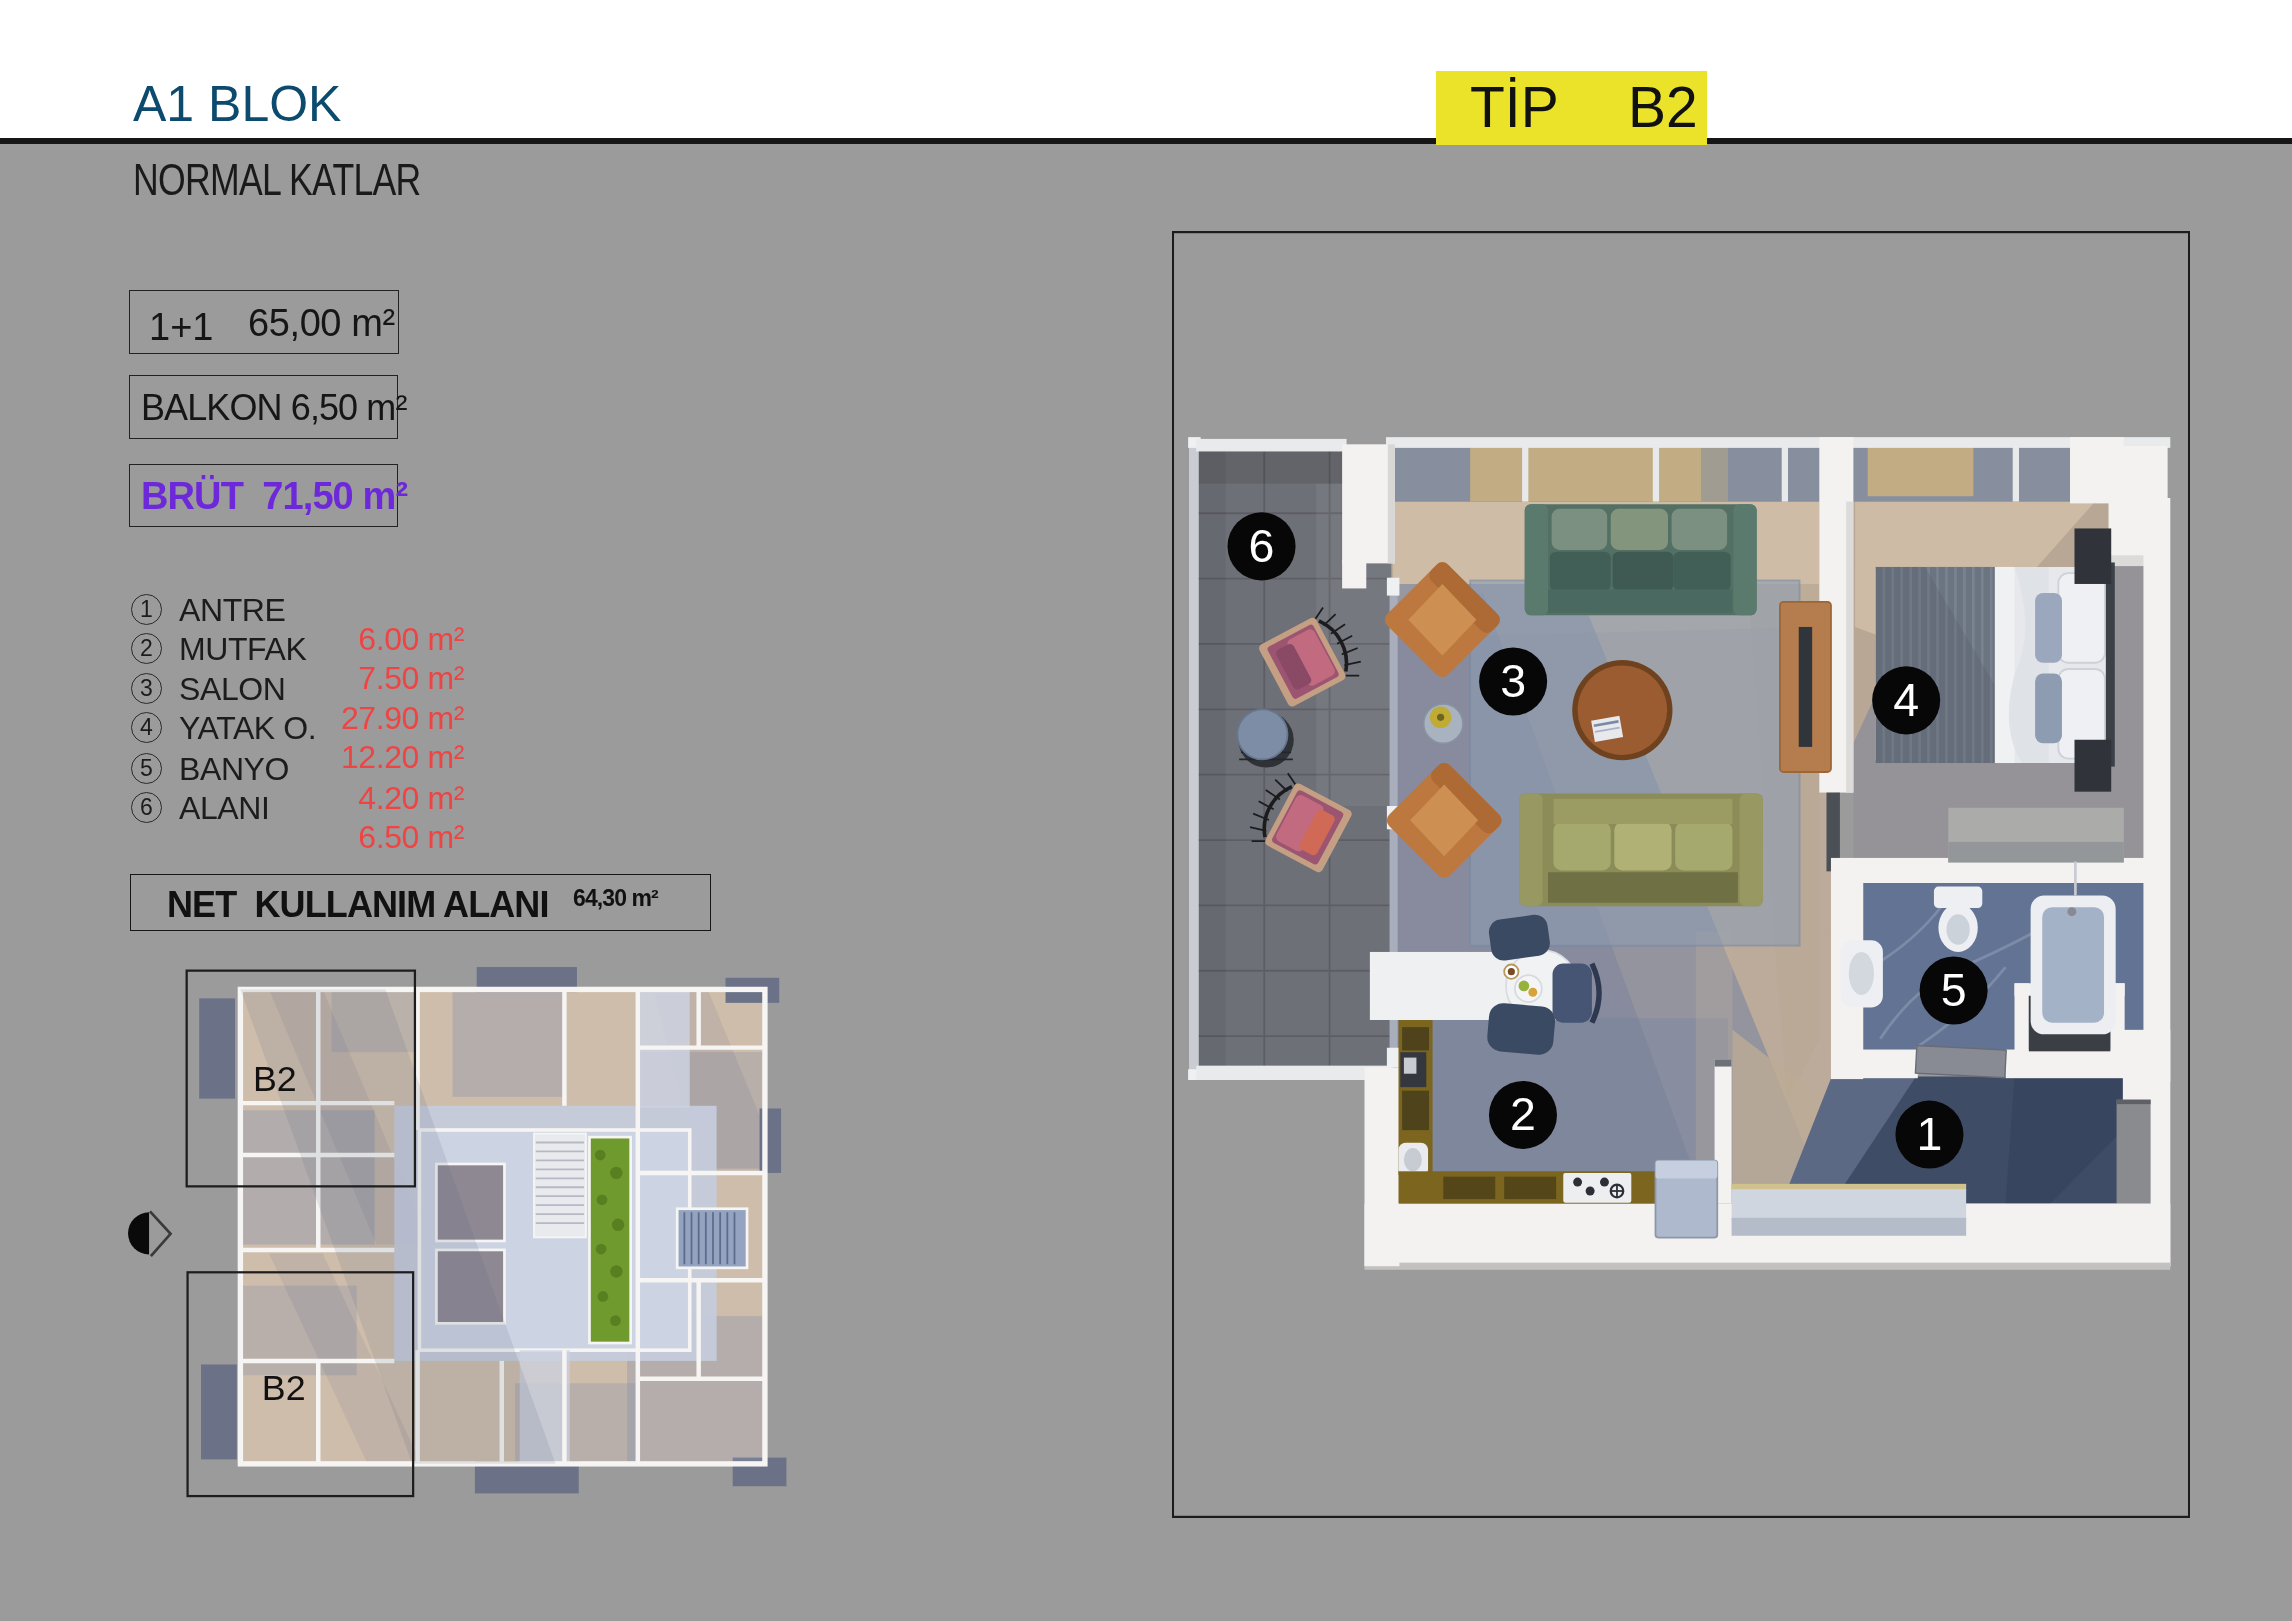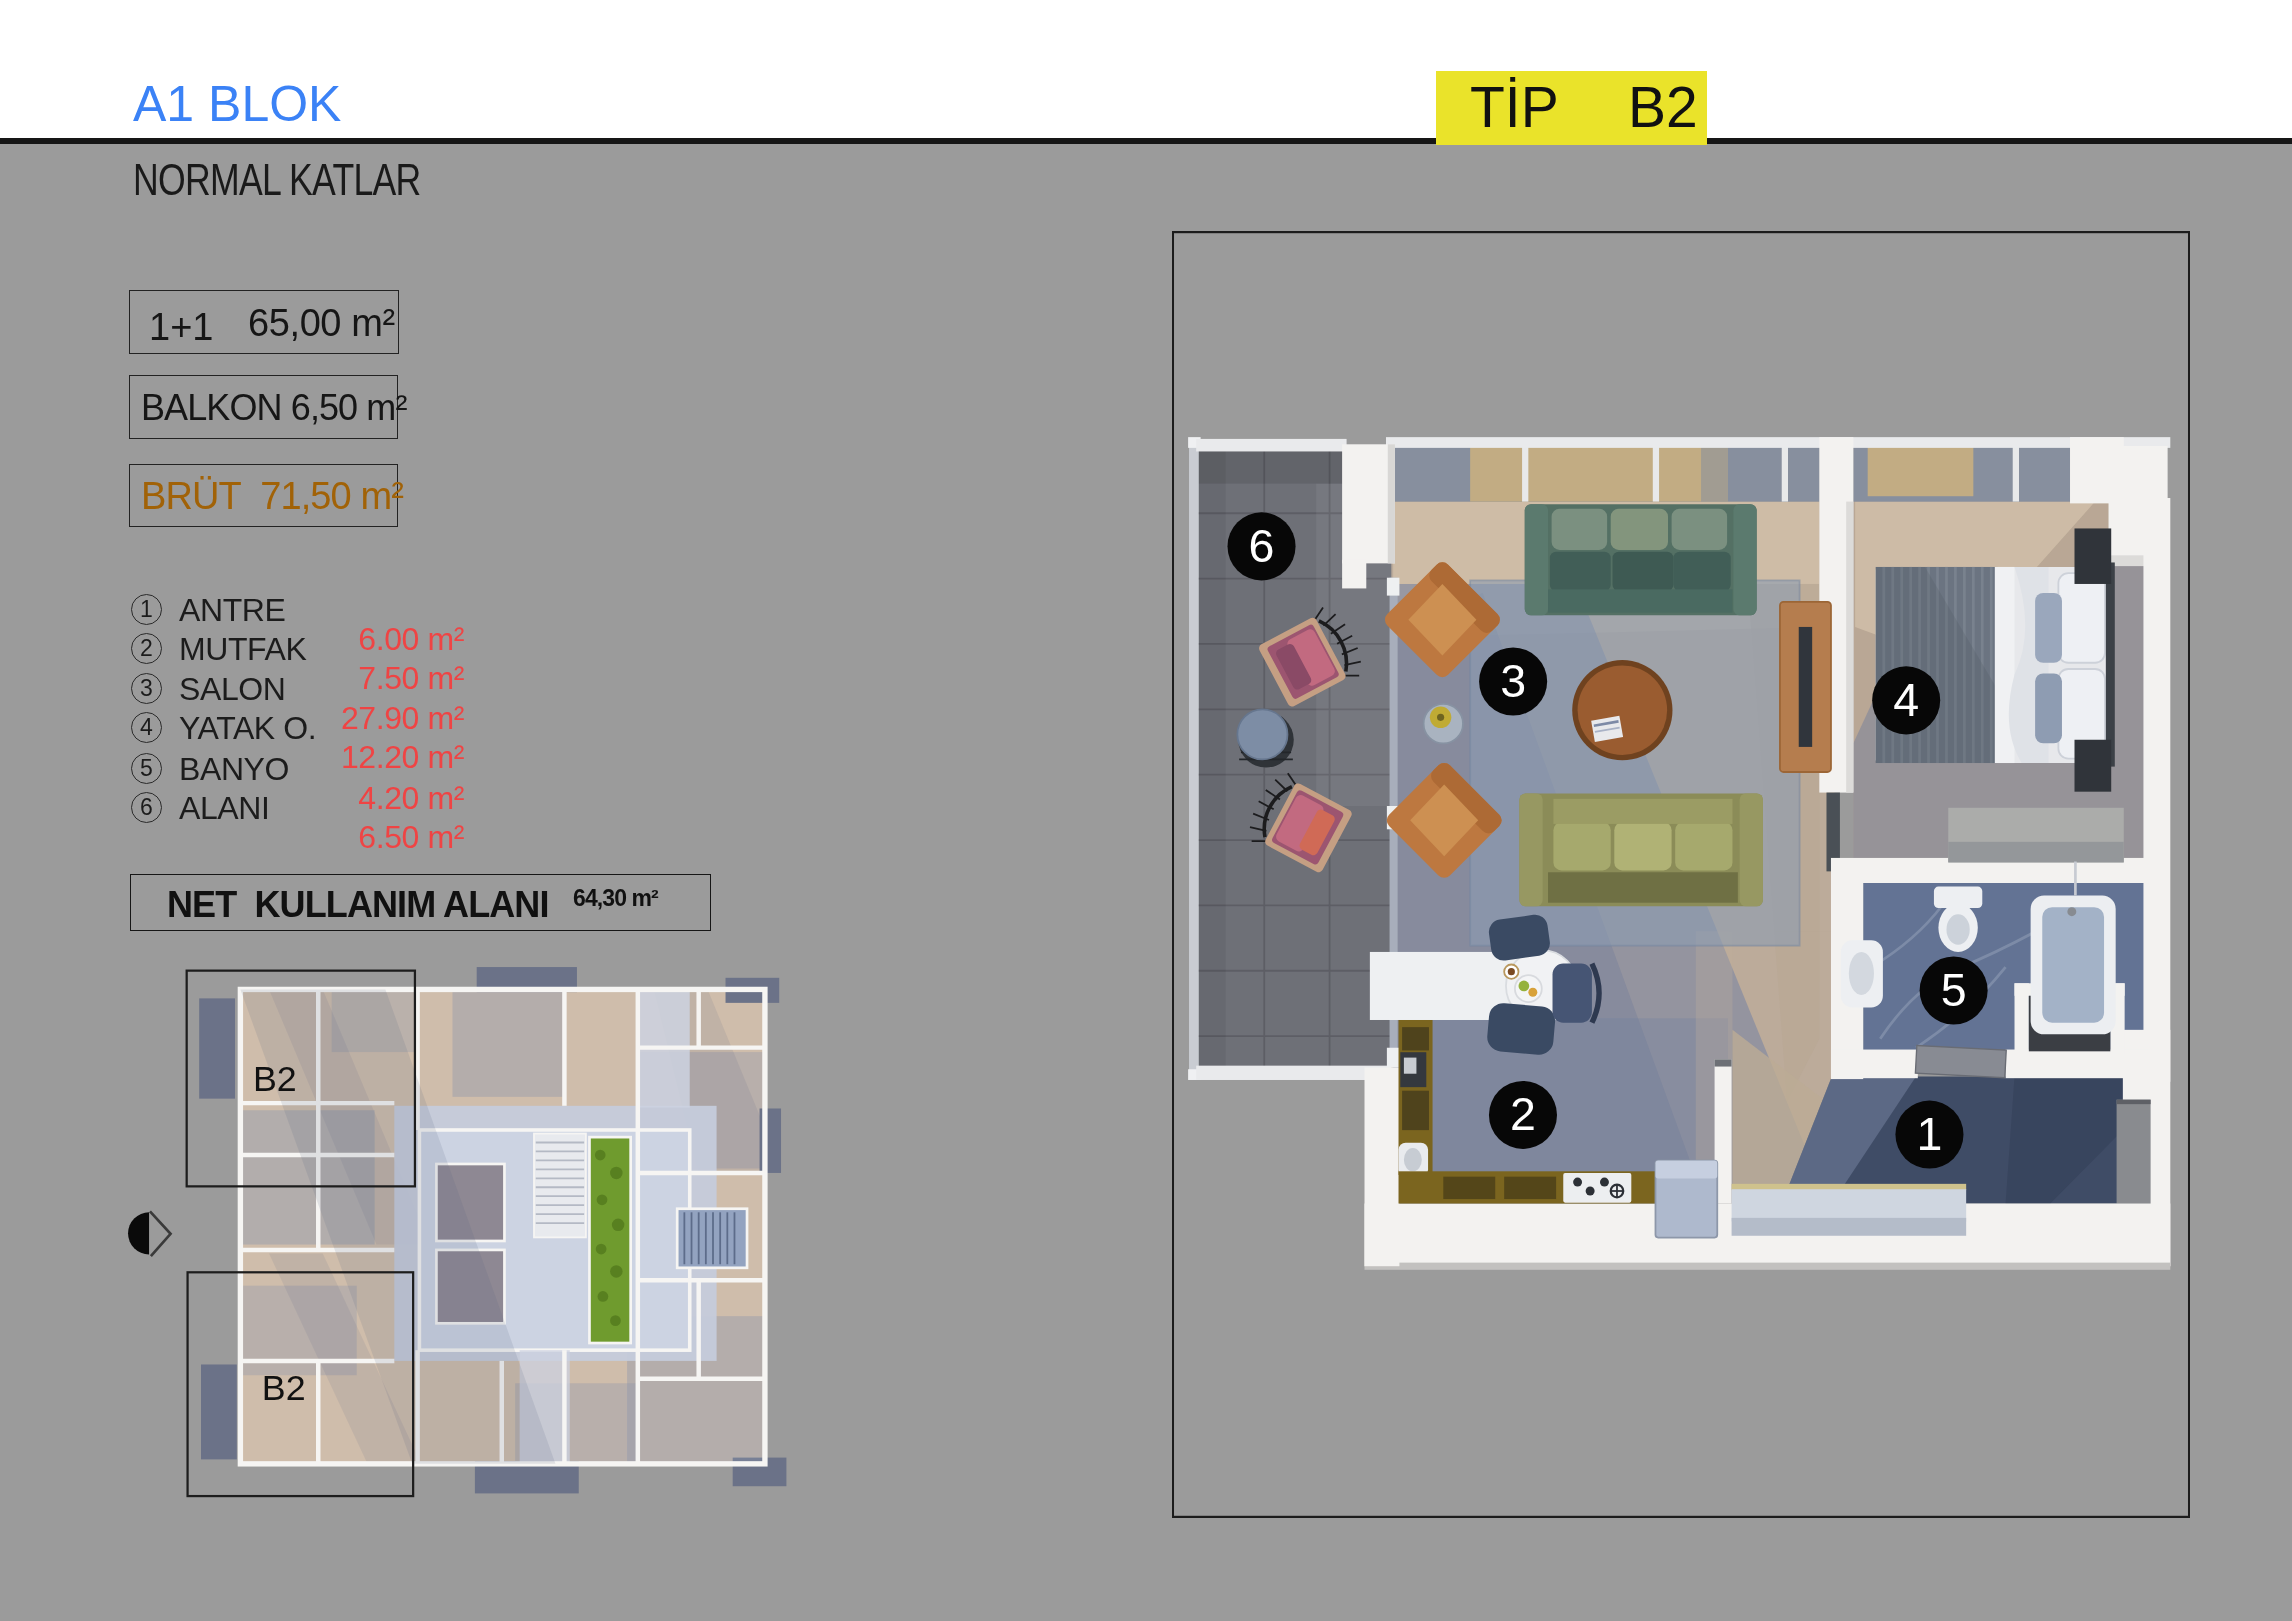--- a/index.html
+++ b/index.html
@@ -5,37 +5,37 @@
   html,body{margin:0;padding:0;}
   body{width:2293px;height:1621px;position:relative;overflow:hidden;
        font-family:"Liberation Sans", sans-serif;background:#ffffff;}
   .abs{position:absolute;}
 </style>
 </head>
 <body>
 
 <div class="abs" style="left:0;top:138px;width:2293px;height:1483px;background:#9b9b9b;border-top:6.3px solid #161616;box-sizing:border-box;"></div>
 
-<div class="abs" style="left:133px;top:79px;font-size:50px;color:#3b82f6;line-height:1;">A1 BLOK</div>
+<div class="abs" style="left:133px;top:79px;font-size:50px;color:#0c4a6e;line-height:1;">A1 BLOK</div>
 
 <div class="abs" style="left:133px;top:158px;font-size:44px;letter-spacing:-0.9px;color:#1a1a1a;line-height:1;transform:scaleX(0.81);transform-origin:0 0;">NORMAL KATLAR</div>
 
 <div class="abs" style="left:1436px;top:71px;width:271px;height:74px;background:#eae32a;"></div>
 <div class="abs" style="left:1470px;top:79px;font-size:57px;color:#111;line-height:1;">TİP</div>
 <div class="abs" style="left:1628px;top:79px;font-size:57px;color:#111;line-height:1;">B2</div>
 
 <div class="abs" style="left:129px;top:290px;width:268px;height:62px;border:1.8px solid #222;"></div>
 <div class="abs" style="left:149px;top:308px;font-size:38px;color:#161616;line-height:1;">1+1</div>
 <div class="abs" style="left:248px;top:304px;font-size:38px;letter-spacing:-0.4px;color:#161616;line-height:1;">65,00 m²</div>
 
 <div class="abs" style="left:129px;top:375px;width:267px;height:62px;border:1.8px solid #222;"></div>
 <div class="abs" style="left:141px;top:390px;font-size:36px;letter-spacing:-0.9px;color:#161616;line-height:1;">BALKON 6,50 m²</div>
 
 <div class="abs" style="left:129px;top:464px;width:267px;height:61px;border:1.8px solid #222;"></div>
-<div class="abs" style="left:141px;top:477px;font-size:38px;letter-spacing:-0.9px;font-weight:normal;color:#a16207;line-height:1;">BRÜT&nbsp; 71,50 m²</div>
+<div class="abs" style="left:141px;top:477px;font-size:38px;letter-spacing:-0.9px;font-weight:bold;color:#6d28d9;line-height:1;">BRÜT&nbsp; 71,50 m²</div>
 
 <style>
  .row{position:absolute;left:131px;width:333px;height:39px;}
  .num{position:absolute;left:0;top:1.8px;width:29px;height:29px;border:1.8px solid #2a2a2a;border-radius:50%;
       font-size:23px;color:#1c1c1c;text-align:center;line-height:29px;}
  .lbl{position:absolute;left:48px;top:0;font-size:32px;letter-spacing:-0.4px;color:#1c1c1c;line-height:36px;}
  .val{position:absolute;right:0;top:9px;font-size:32px;letter-spacing:-0.4px;color:#ef4444;line-height:36px;margin-top:20px;}
 </style>
 
 <div class="row" style="top:592px;">

